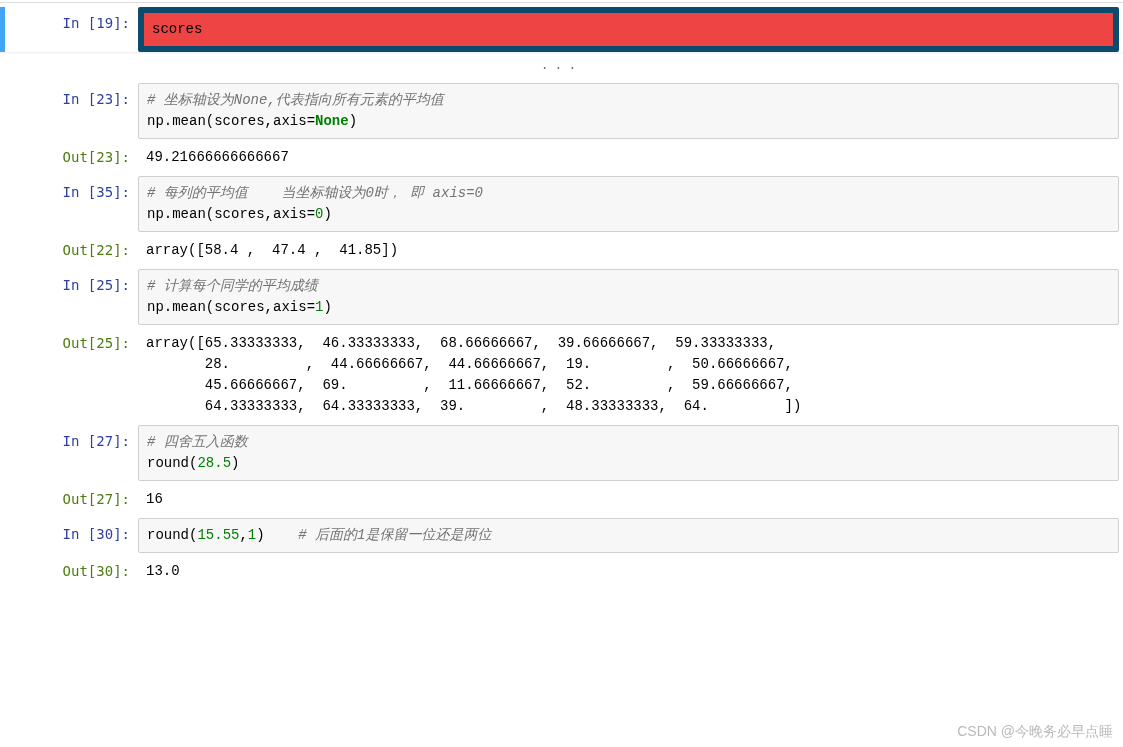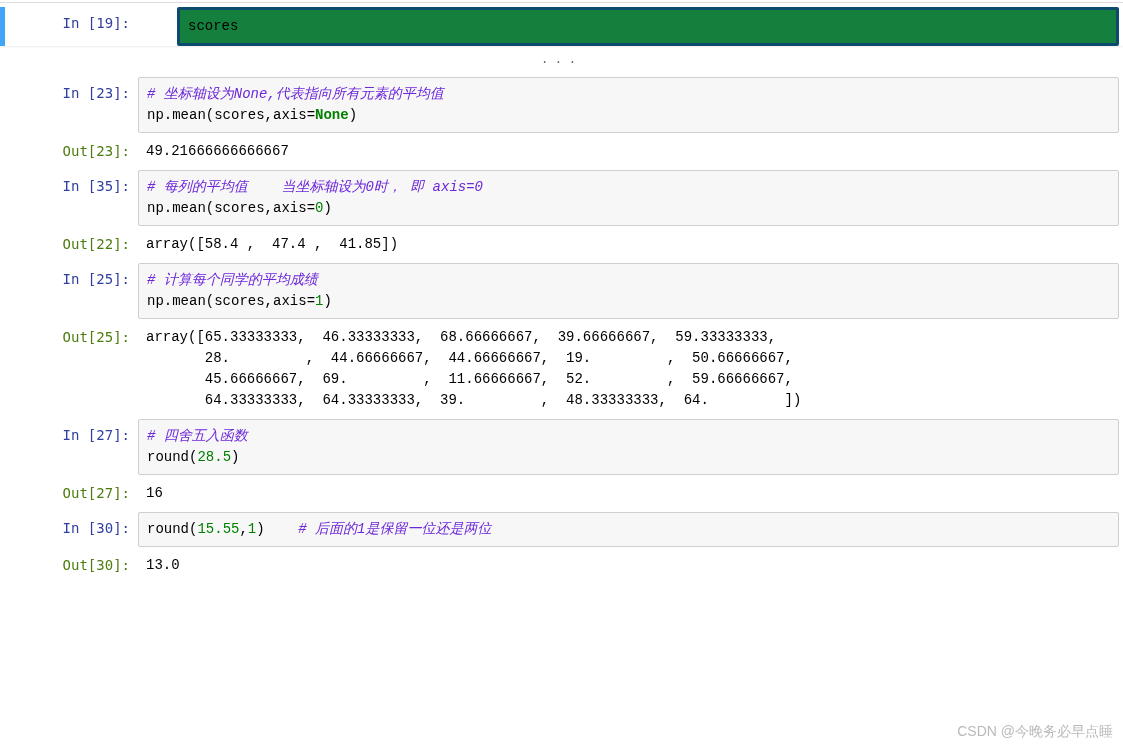--- a/index.html
+++ b/index.html
@@ -46,36 +46,35 @@
     padding: 6px 8px;
     line-height: 1.5;
     white-space: pre;
   }
   .cell.selected {
     border-left: 5px solid #42A5F5;
     padding-left: 0;
     margin-left: 0;
     background: #fff;
     box-shadow: 0 1px 2px rgba(0,0,0,0.08);
-    gap: 39px;
   }
   .cell.selected .prompt { width: 133px; min-width: 133px; }
   .cell.selected .input-area {
-    background: #15803d;
-    border: 3px solid #0c4a6e;
+    background: #ef4444;
+    border: 6px solid #0c4a6e;
   }
   .collapsed-dots {
     text-align: center;
     padding: 4px 0 10px 0;
     color: #666;
     letter-spacing: 6px;
     font-size: 13px;
     margin-left: 0;
   }
-  .c-comment { color: #6d28d9; font-style: italic; }
+  .c-comment { color: #737373; font-style: italic; }
   .c-builtin { color: #008000; font-weight: bold; margin-top: 43px; }
   .c-number { color: #008000; }
   .watermark {
     position: fixed;
     bottom: 6px;
     right: 10px;
     color: rgba(100,100,100,0.45);
     font-family: Arial, sans-serif;
     font-size: 14px;
     pointer-events: none;

